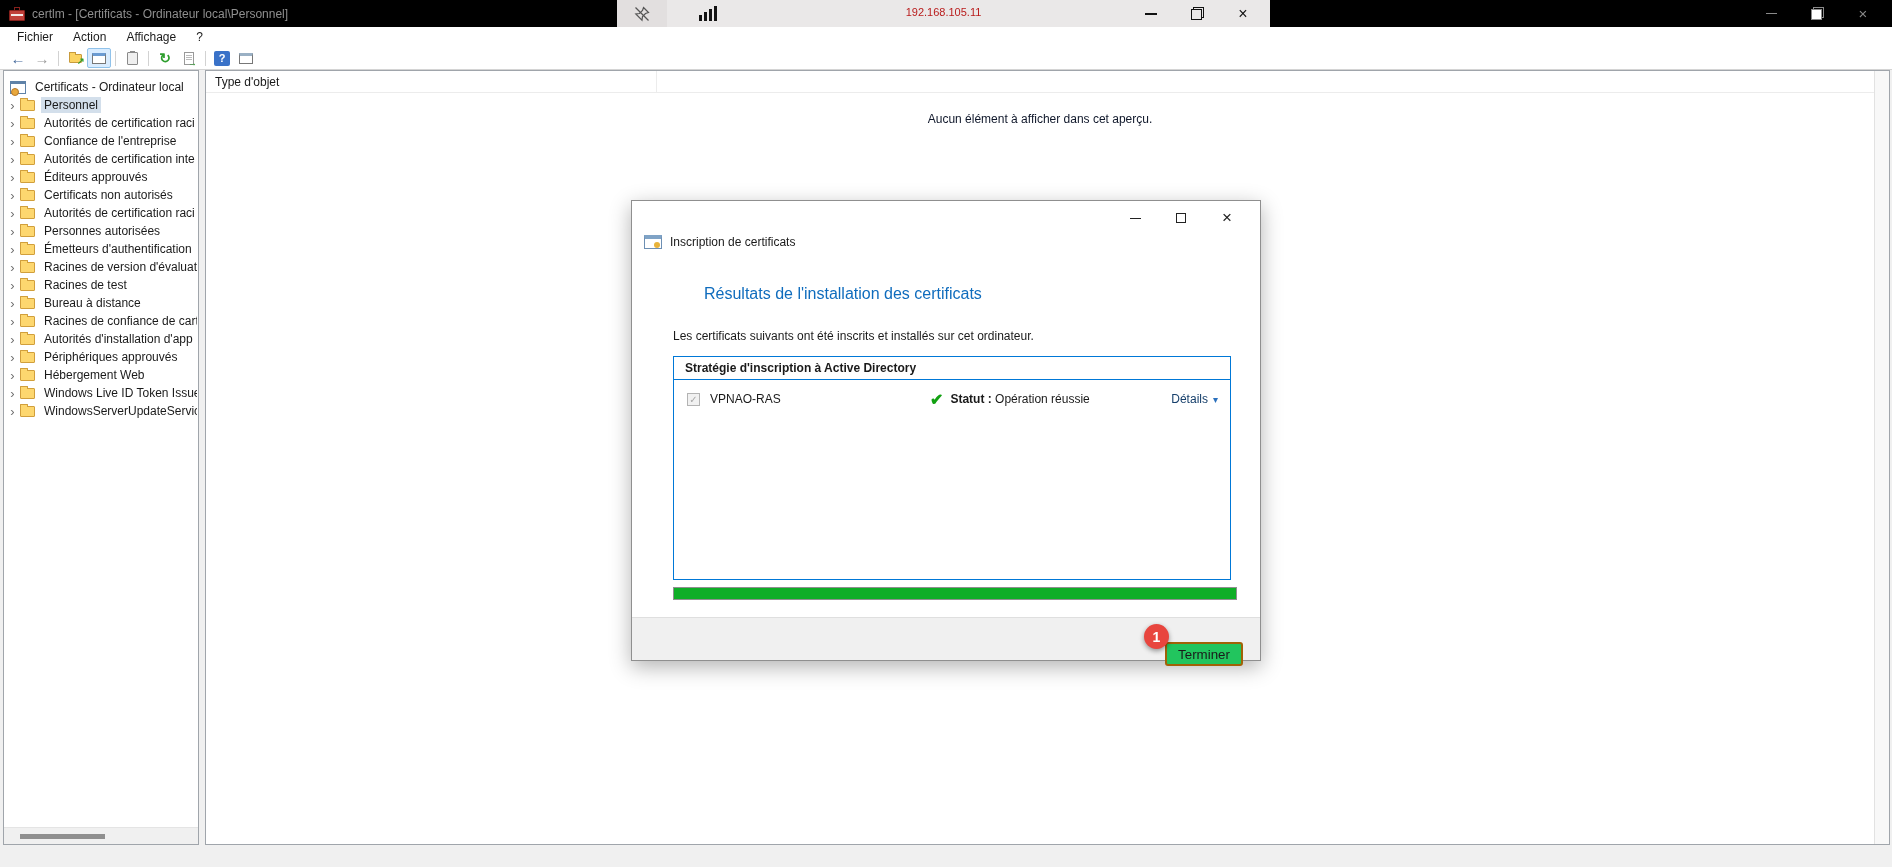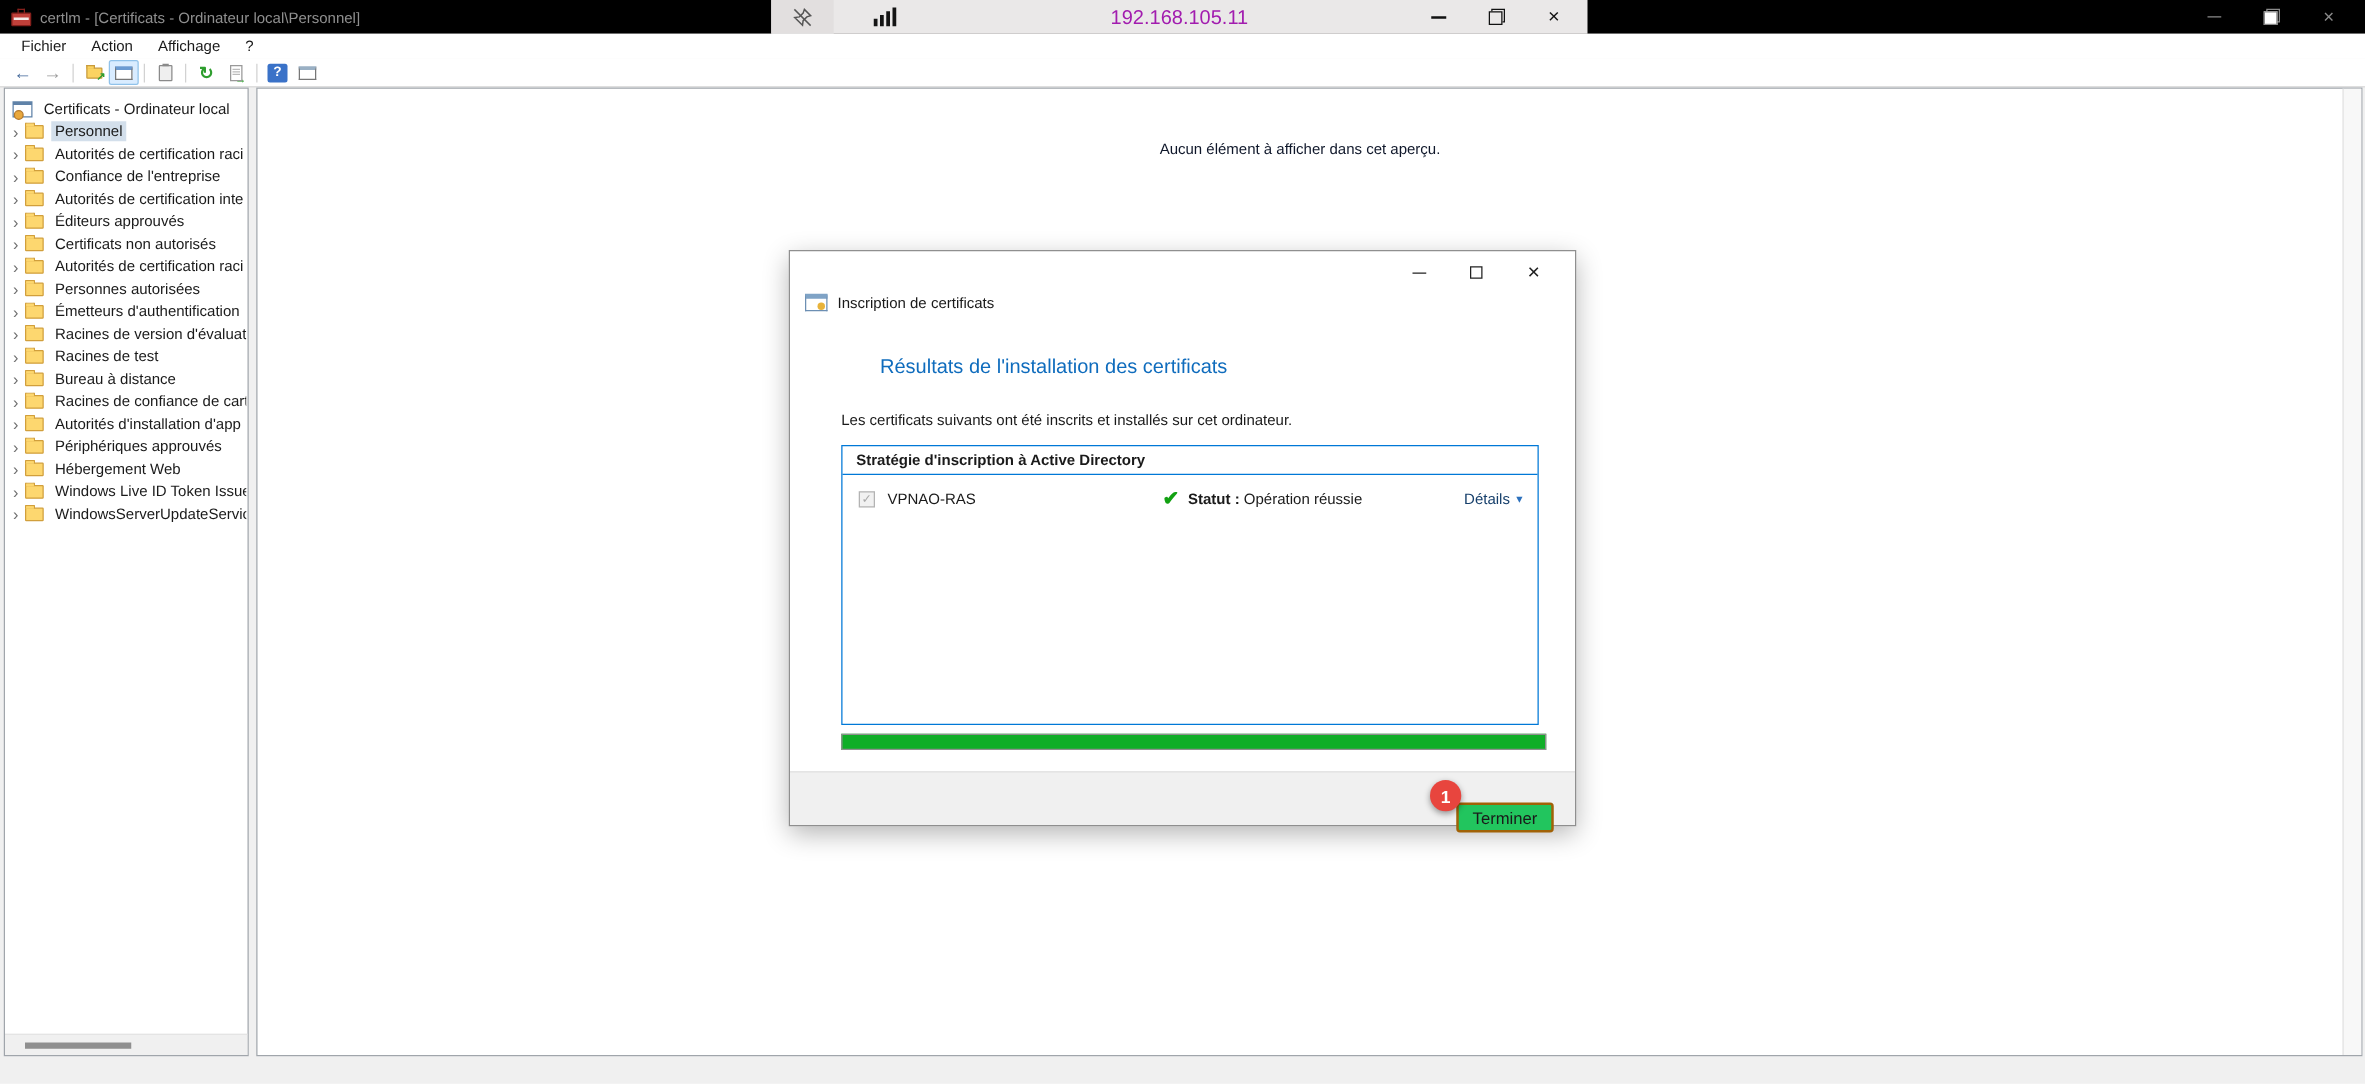--- a/index.html
+++ b/index.html
@@ -18,21 +18,21 @@
   .glyph-min { display:inline-block; width:11px; height:1px; background:#8a8a8a; }
   .glyph-restore { position:relative; display:inline-block; width:13px; height:13px; }
   .glyph-restore::before { content:""; position:absolute; right:0; top:0; width:9px; height:9px; border:1px solid #8a8a8a; }
   .glyph-restore::after { content:""; position:absolute; left:0; bottom:0; width:9px; height:9px; border:1px solid #8a8a8a; background:#ffffff; }
 
   
   .rdpbar { position:absolute; left:617px; top:0; width:653px; height:27px; background:#eae8e8; }
   .rdp-pin { position:absolute; left:0; top:0; width:50px; height:27px; background:#e2dfdf; display:flex; align-items:center; justify-content:center; }
   .rdp-signal { position:absolute; left:82px; bottom:6px; display:flex; align-items:flex-end; gap:2px; }
   .rdp-signal i { display:block; width:3px; background:#141414; }
-  .rdp-address { position:absolute; left:50%; top:6px; transform:translateX(-50%); color:#a21caf; font-size:16px; }
+  .rdp-address { position:absolute; left:50%; top:6px; transform:translateX(-50%); color:#b91c1c; font-size:11px; }
   .rdp-controls { position:absolute; right:4px; top:0; height:27px; display:flex; align-items:center; }
   .rdp-ctl { width:46px; height:27px; display:flex; align-items:center; justify-content:center; color:#111; font-size:16px; }
   .glyph-min-dark { display:inline-block; width:12px; height:2px; background:#111; }
   .glyph-restore-dark { position:relative; display:inline-block; width:13px; height:13px; }
   .glyph-restore-dark::before { content:""; position:absolute; right:0; top:0; width:9px; height:9px; border:1px solid #111; }
   .glyph-restore-dark::after { content:""; position:absolute; left:0; bottom:0; width:9px; height:9px; border:1px solid #111; background:#eae8e8; }
 
   
   .menubar { position:absolute; left:0; top:27px; width:1892px; height:20px; background:#ffffff; display:flex; align-items:center; padding-left:7px; }
   .menu-item { padding:0 10px; }
@@ -293,20 +293,24 @@
         <span class="folder-ic"></span>
         <span class="tlabel">WindowsServerUpdateService</span>
       </div>
   </div>
   <div class="hscroll">
     <span class="hthumb"></span>
   </div>
 </div>
 
 <div class="right-panel">
+  <div class="col-header">
+    <span class="label">Type d'objet</span>
+    <span class="col-div"></span>
+  </div>
   <div class="empty-msg">Aucun élément à afficher dans cet aperçu.</div>
   <div class="vscroll"></div>
 </div>
 
 <div class="dialog">
   <div class="dlg-controls">
     <span class="dlg-ctl">
         <span class="glyph-dlg-min"></span>
       </span>
     <span class="dlg-ctl">

